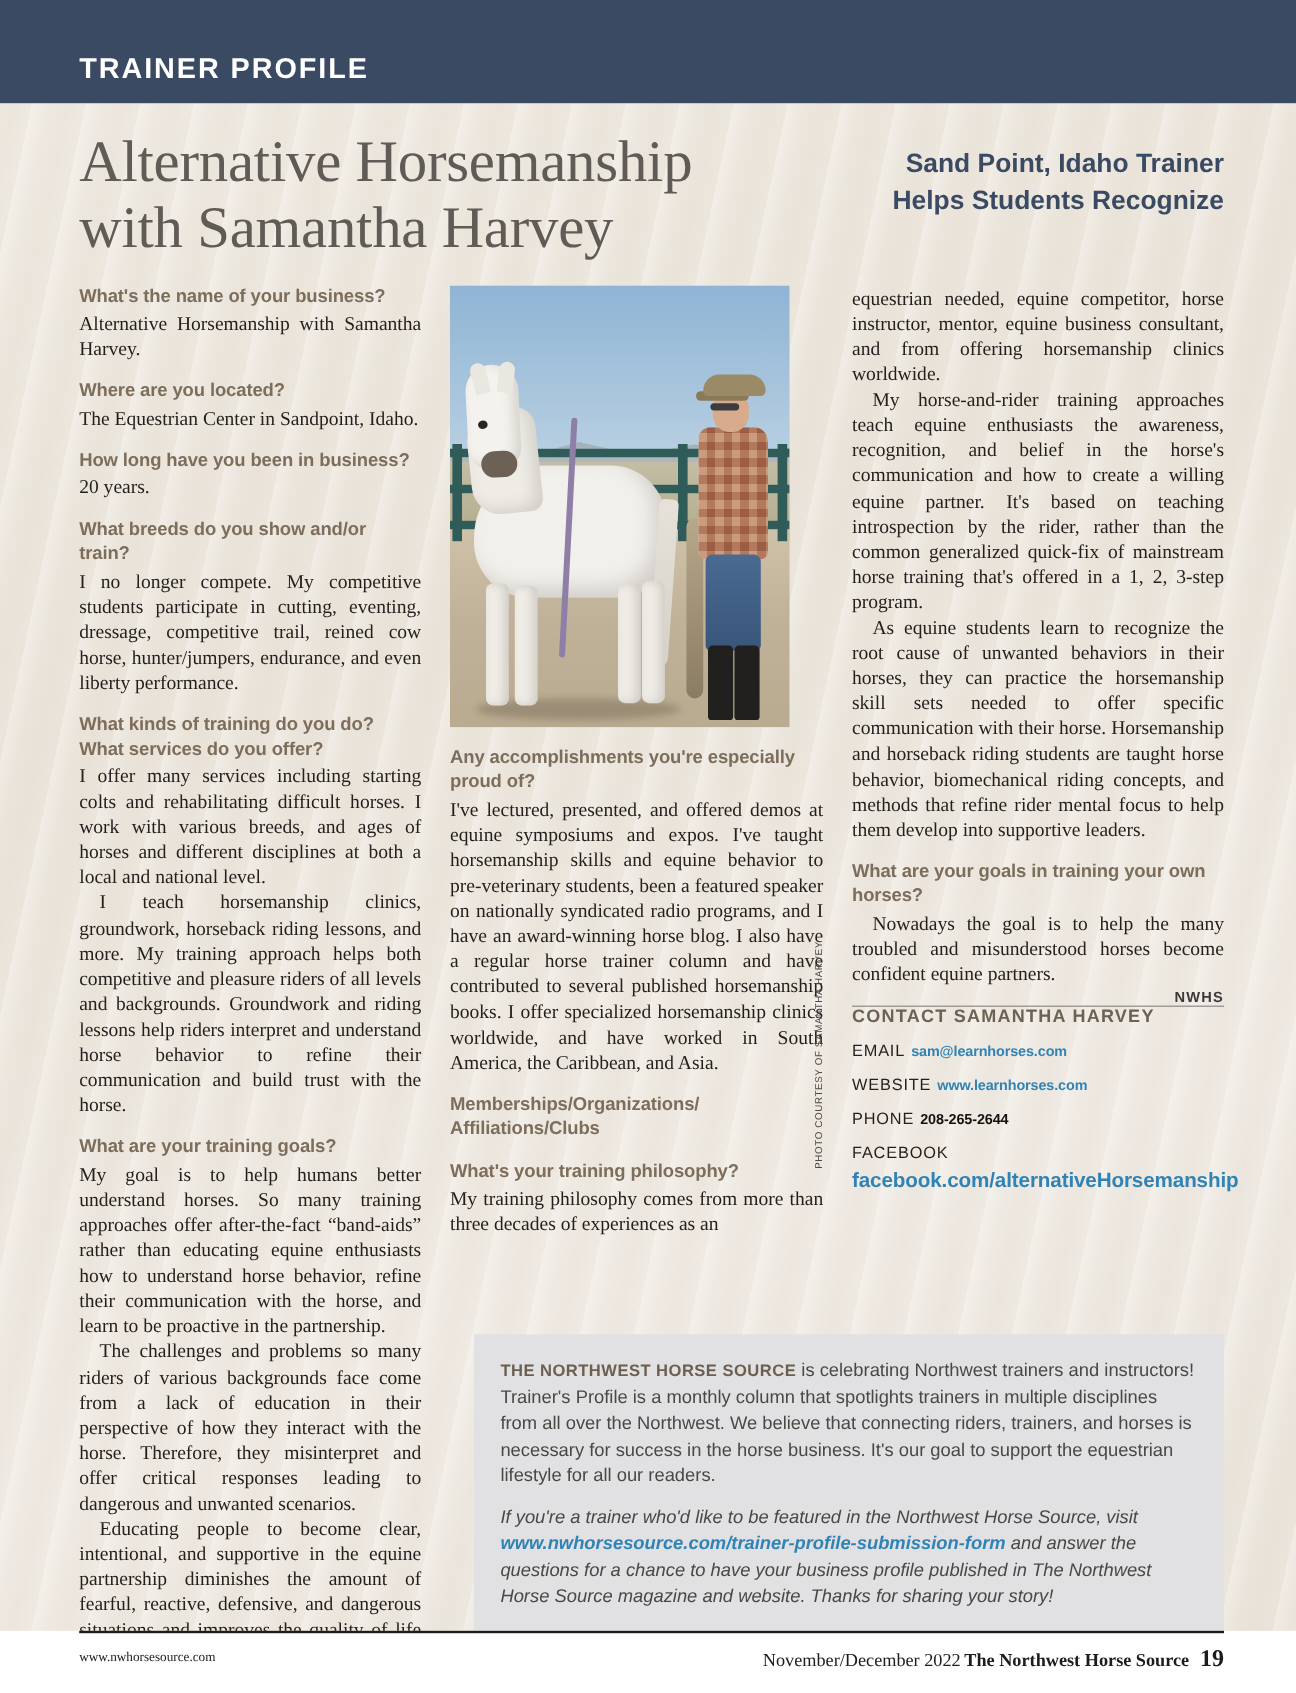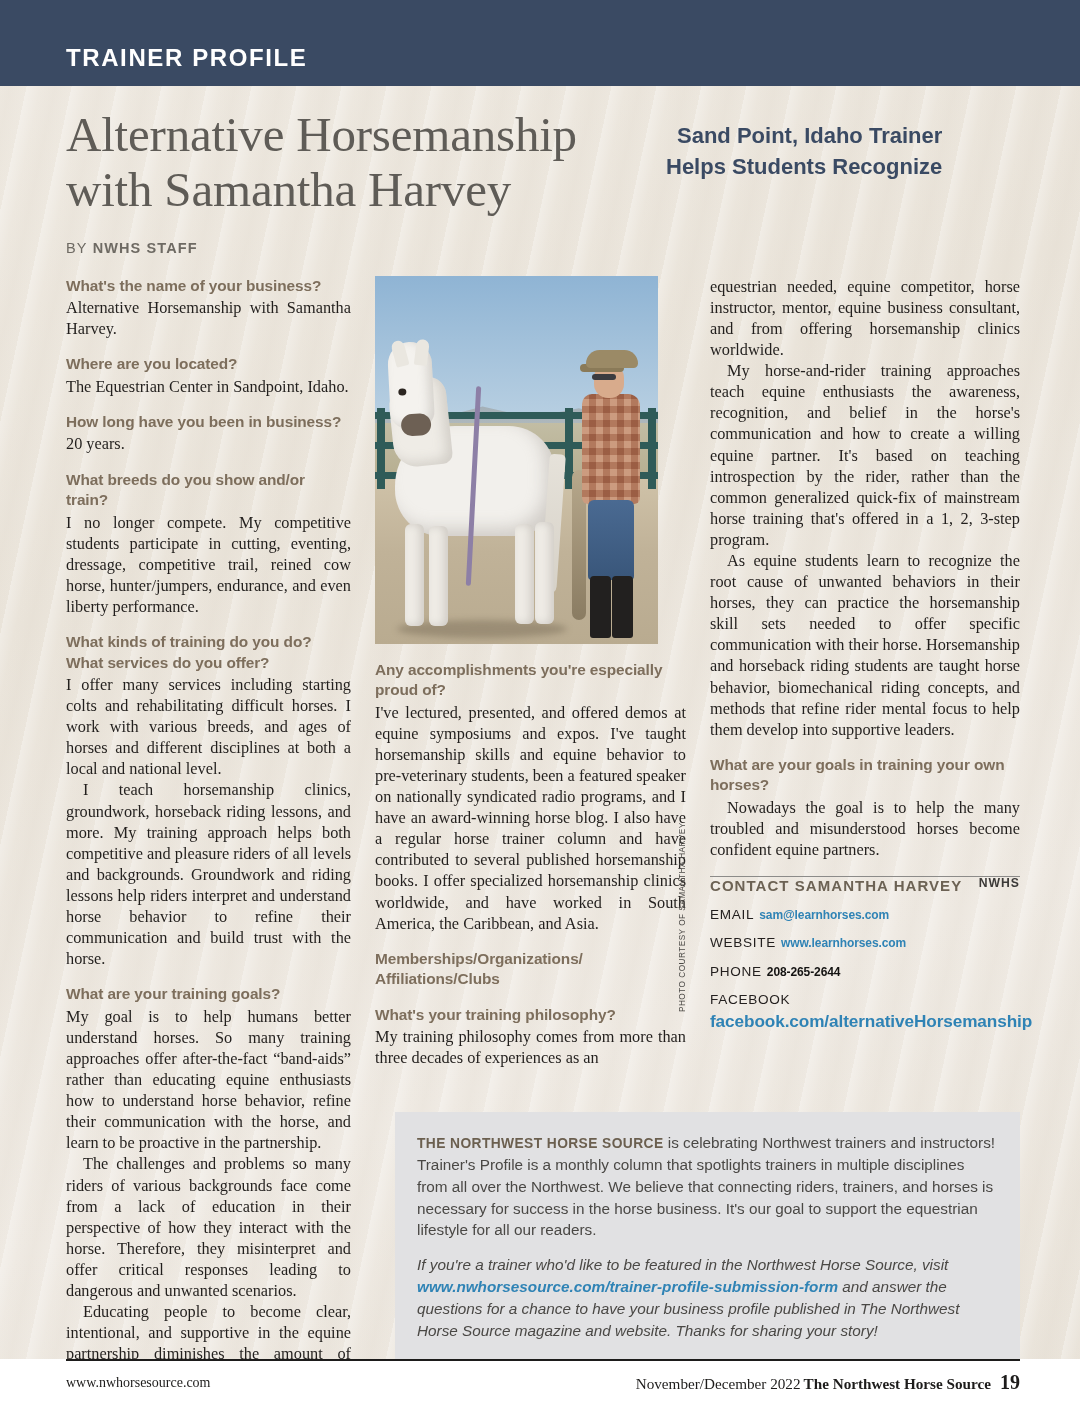--- a/index.html
+++ b/index.html
@@ -47,21 +47,21 @@
     font-weight: bold;
     letter-spacing: 1.6px;
   }
 
   
   .titleblock {
     position: relative;
     z-index: 3;
     padding: 22px 60px 0 66px;
     display: flex;
-    justify-content: flex-start;
+    justify-content: space-between;
     align-items: flex-start;
   }
   .headline {
     font-family: "Liberation Serif", serif;
     font-size: 49px;
     line-height: 1.12;
     color: #5f5c57;
     font-weight: normal;
     margin: 0;
     max-width: 600px;
@@ -347,65 +347,61 @@
     right: 60px;
     top: 0px;
     height: 1.5px;
     background: #1d1c1b;
   }
   .footer .fl {
     position: absolute;
     left: 66px;
     top: 16px;
     font-family: "Liberation Serif", serif;
-    font-size: 14px;
+    font-size: 11px;
     color: #1d1c1b;
   }
   .footer .fr {
     position: absolute;
     right: 60px;
     top: 12px;
     font-family: "Liberation Serif", serif;
     font-size: 15.2px;
     color: #1d1c1b;
     white-space: nowrap;
   }
   .footer .fr .mag { font-weight: bold; margin-left: 3px; }
   .footer .fr .pg { font-weight: bold; font-size: 20px; margin-left: 9px; }
 
   .endmark {
     font-size: 12.2px;
     font-weight: bold;
     letter-spacing: 1px;
     color: #3c3a38;
     float: right;
-    margin-top: 16px;
+    margin-top: 2px;
   }
 </style>
 </head>
 <body>
 
 <div class="page">
 
   <div class="masthead">
     <div class="kicker">TRAINER PROFILE</div>
   </div>
 
   <div class="titleblock">
     <h1 class="headline">Alternative Horsemanship with Samantha Harvey</h1>
     <div class="deck">
       <div>Sand Point, Idaho Trainer</div>
       <div>Helps Students Recognize</div>
     </div>
   </div>
 
-  <div class="byline">
-    <span class="by">BY</span>
-    <span>NWHS STAFF</span>
-  </div>
 
   <div class="columns">
 
     <div class="col">
 
       <div class="qa">
         <h3 class="q">What's the name of your business?</h3>
         <p class="body">Alternative Horsemanship with Samantha Harvey.</p>
       </div>
 

